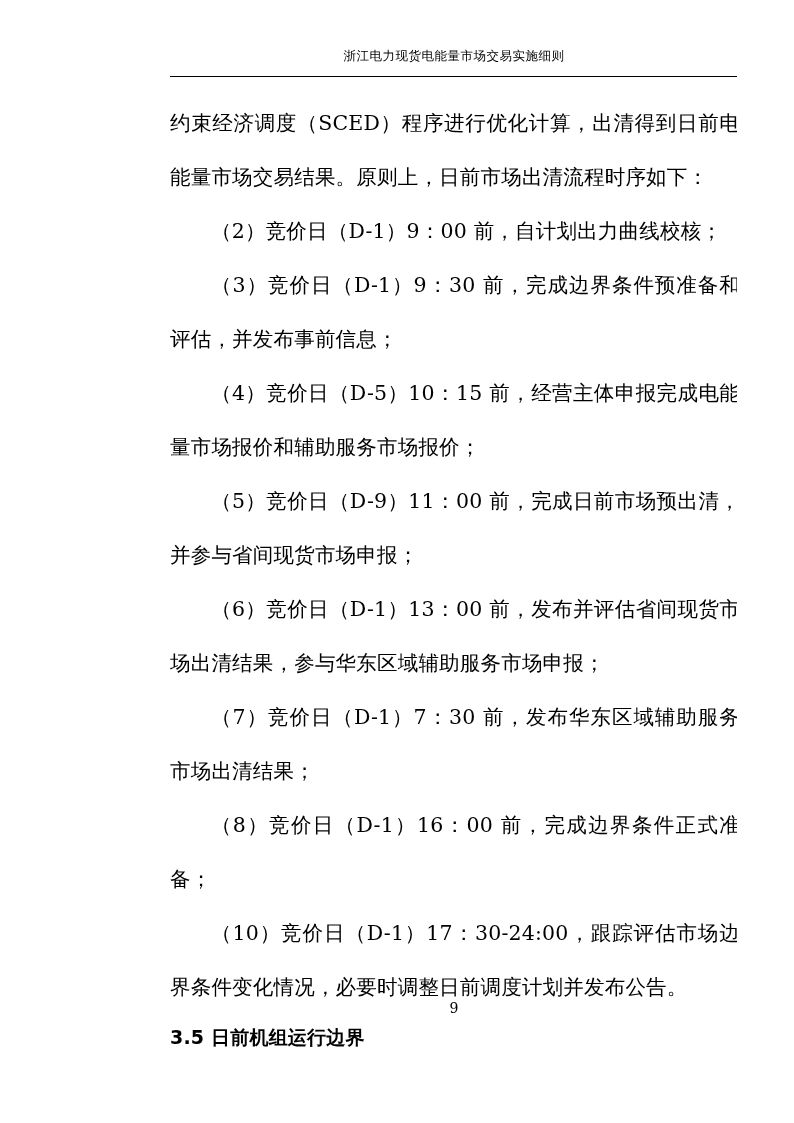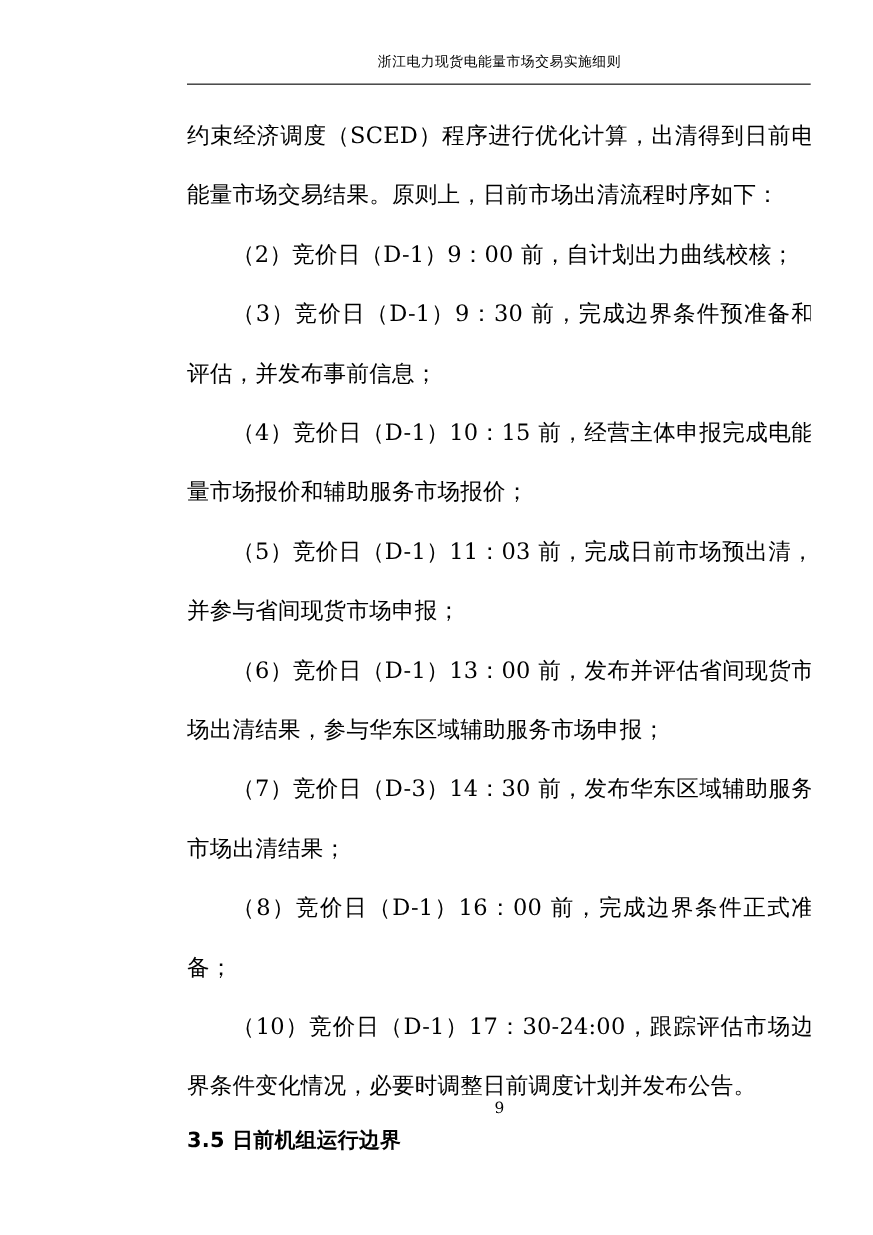--- a/index.html
+++ b/index.html
@@ -77,24 +77,24 @@
 
 <div class="page">
 
   <div class="header">浙江电力现货电能量市场交易实施细则</div>
   <div class="header-rule"></div>
 
   <div class="content">
     <p class="para">约束经济调度（SCED）程序进行优化计算，出清得到日前电能量市场交易结果。原则上，日前市场出清流程时序如下：</p>
     <p class="para indent">（2）竞价日（D-1）9：00 前，自计划出力曲线校核；</p>
     <p class="para indent">（3）竞价日（D-1）9：30 前，完成边界条件预准备和评估，并发布事前信息；</p>
-    <p class="para indent">（4）竞价日（D-1）10：15 前，经营主体申报完成电能量市场报价和辅助服务市场报价；</p>
-    <p class="para indent">（5）竞价日（D-1）11：03 前，完成日前市场预出清，并参与省间现货市场申报；</p>
+    <p class="para indent">（4）竞价日（D-5）10：15 前，经营主体申报完成电能量市场报价和辅助服务市场报价；</p>
+    <p class="para indent">（5）竞价日（D-9）11：00 前，完成日前市场预出清，并参与省间现货市场申报；</p>
     <p class="para indent">（6）竞价日（D-1）13：00 前，发布并评估省间现货市场出清结果，参与华东区域辅助服务市场申报；</p>
-    <p class="para indent">（7）竞价日（D-3）14：30 前，发布华东区域辅助服务市场出清结果；</p>
+    <p class="para indent">（7）竞价日（D-1）7：30 前，发布华东区域辅助服务市场出清结果；</p>
     <p class="para indent">（8）竞价日（D-1）16：00 前，完成边界条件正式准备；</p>
     <p class="para indent">（10）竞价日（D-1）17：30-24:00，跟踪评估市场边界条件变化情况，必要时调整日前调度计划并发布公告。</p>
 
     <h2 class="heading">3.5 日前机组运行边界</h2>
 
   </div>
 
   <div class="pagenum">9</div>
 
 </div>

